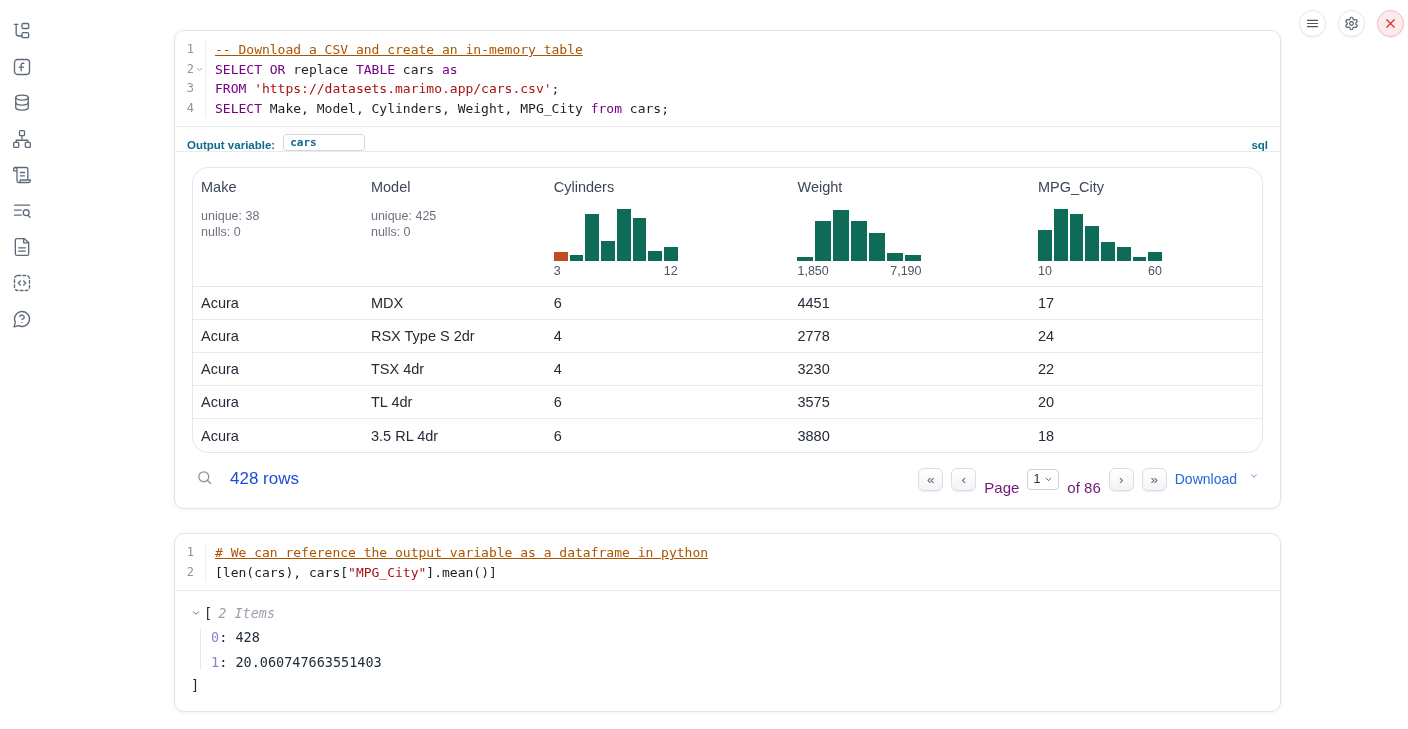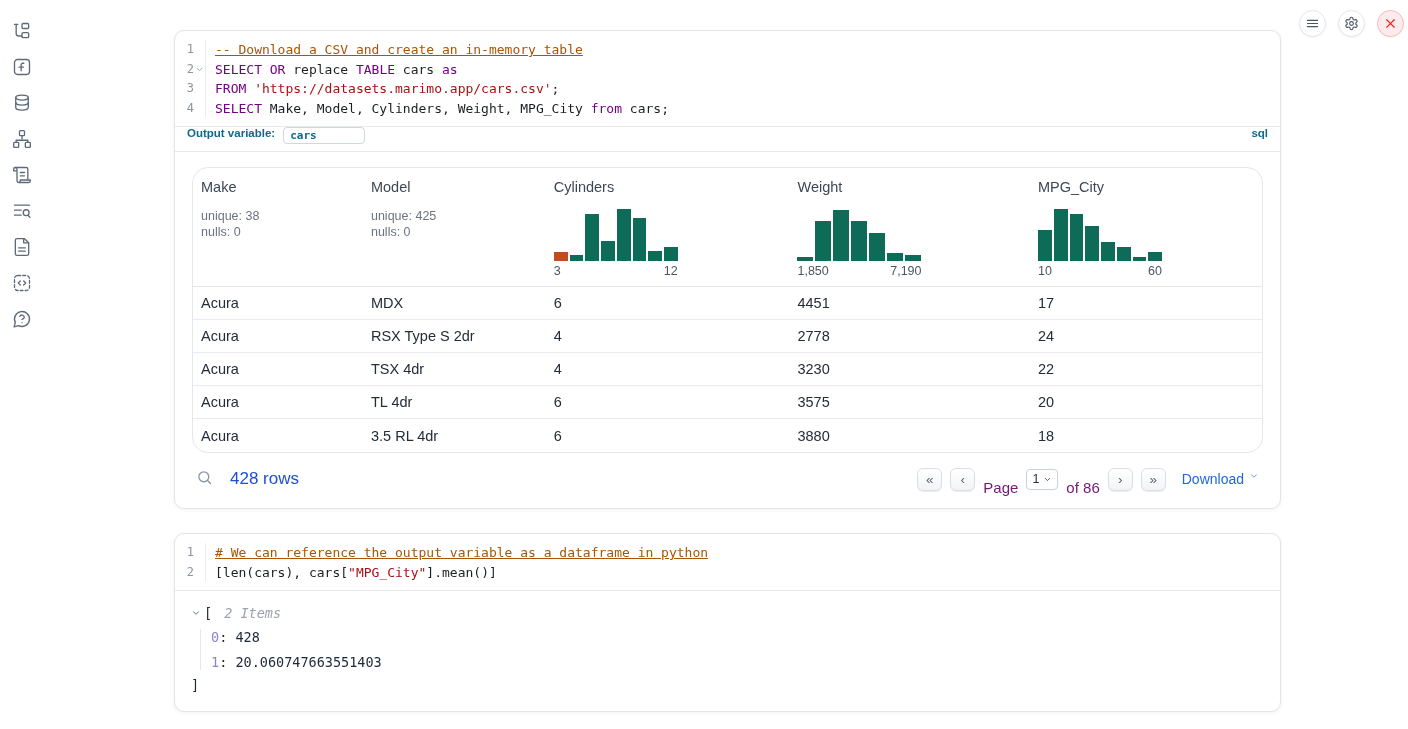--- a/index.html
+++ b/index.html
@@ -46,21 +46,21 @@
   .gutter .lnum { font-size:12px; text-align:right; }
   .gutter .fold { width:11px; display:flex; justify-content:center; color:#9aa3ad; }
   .code { padding-left:9px; white-space:pre; color:#1b1f24; }
   .tk-kw  { color:var(--kw); }
   .tk-str { color:var(--str); }
   .tk-com { color:var(--com);text-decoration:underline; }
   .tk-pl  { color:#1b1f24; }
 
   .divider { height:1px; background:#e7eaee; }
 
-  .outvar-row { display:flex; align-items:flex-start; padding:0 12px; height:24px; gap:8px; }
+  .outvar-row { display:flex; align-items:flex-end; padding:0 12px; height:24px; gap:8px; }
   .outvar-label { font-size:11.5px; font-weight:bold; color:var(--accent); }
   .outvar-input {
     width:82px; height:17px; border:1px solid #d0d7de; border-radius:4px;
     font-family:"DejaVu Sans Mono", monospace; font-size:11px; font-weight:bold;
     color:var(--accent); padding:0 6px; outline:none;
   }
   .lang-badge { margin-left:auto; font-size:11.5px; font-weight:bold; color:var(--accent); }
 
   .cell-output { padding:15px 17px 12px; }
 
@@ -92,28 +92,28 @@
     font-size:13.5px; line-height:1; display:flex; align-items:center; justify-content:center;
     box-shadow:0 1px 1px rgba(0,0,0,.07);
   }
   .pg-text { font-size:15px; color:#701a75;margin-top:16px; }
   .page-select {
     display:inline-flex; align-items:center; gap:4px;
     border:1px solid #c9d1da; border-radius:4px; background:#fff;
     height:21px; padding:0 5px; font-size:12.5px; color:#27303f;
   }
   .page-select .chev { display:flex; color:#3d4757; }
-  .download-btn { margin-left:8px; display:inline-flex; gap:5px; color:var(--link); font-size:14px; }
+  .download-btn { margin-left:0; display:inline-flex; gap:12px; color:var(--link); font-size:14px; }
   .download-btn .chev { display:flex; color:var(--link); opacity:.75; }
 
   
   .tree { padding:14px 16px 18px; font-family:"DejaVu Sans Mono", monospace; font-size:13.5px; color:#1f2937; }
   .tree-head { display:flex; align-items:center; }
   .tree-head .tchev { display:flex; color:#6b7280; margin-right:3px; }
-  .tree-head .muted { color:#9ca3af; font-style:italic; margin-left:12px; }
+  .tree-head .muted { color:#9ca3af; font-style:italic; margin-left:6px; }
   .tree-items { margin-left:9px; border-left:1px solid #e5e7eb; padding-left:10px; margin-top:8px;
                 display:flex; flex-direction:column; gap:9px; }
   .tree-item .idx { color:var(--idx); }
   .tree-close { margin-top:7px; }
 </style>
 </head>
 <body>
 
 <nav class="sidebar">
     <button class="side-btn">

